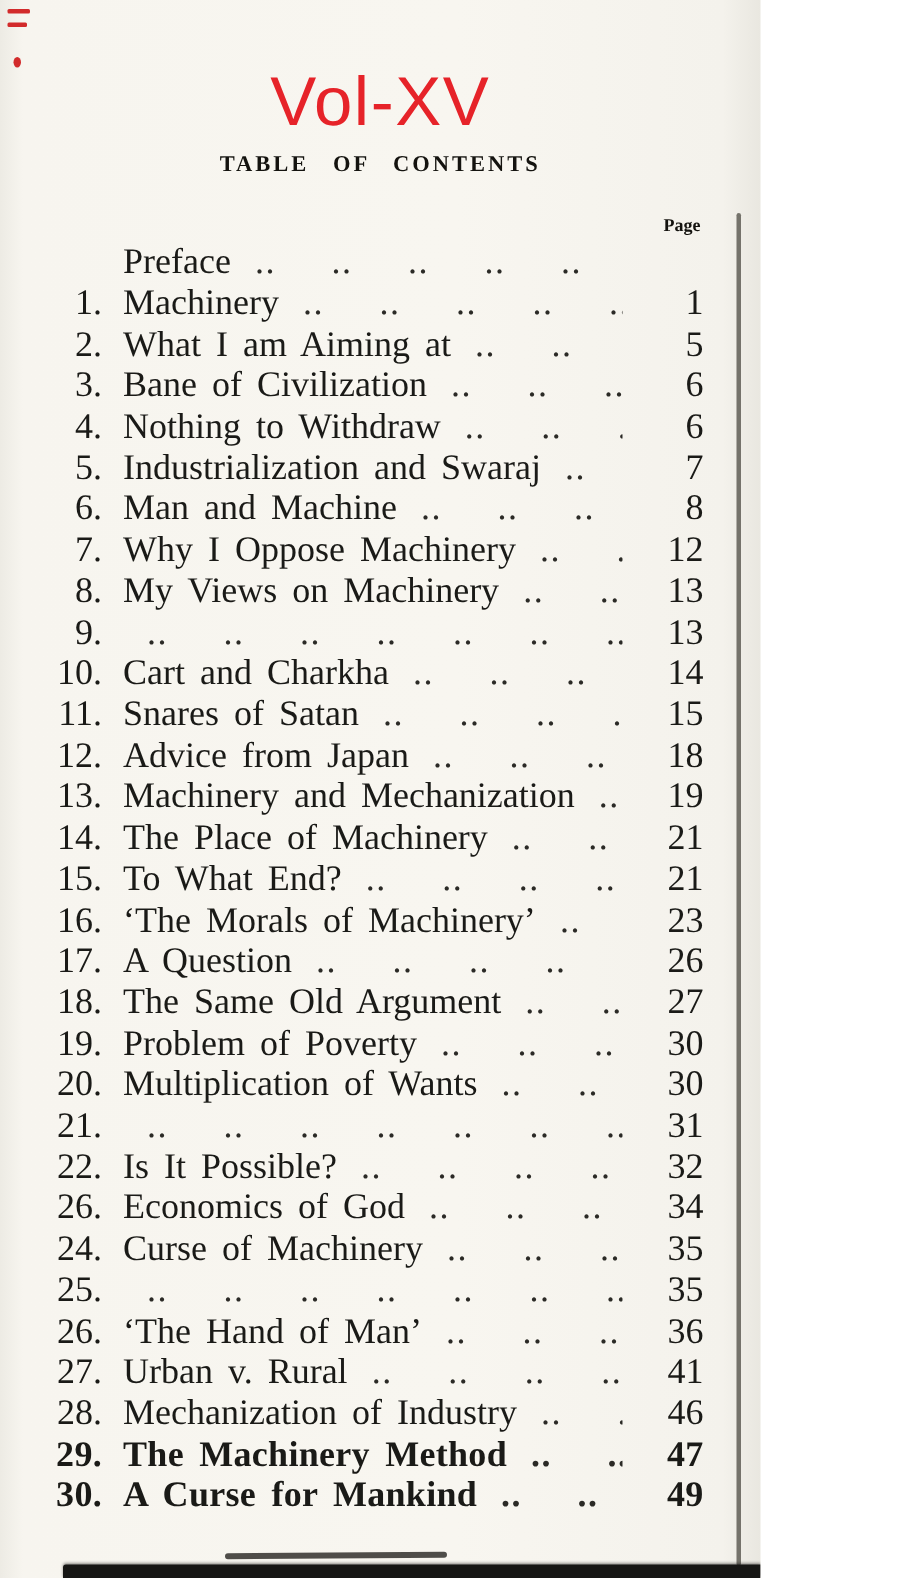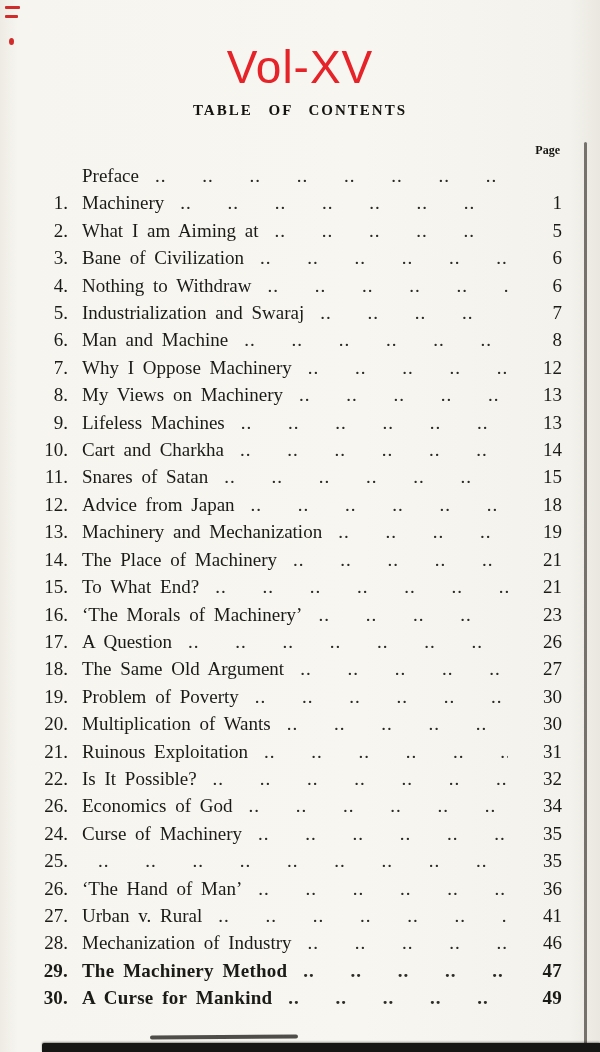--- a/index.html
+++ b/index.html
@@ -1,20 +1,20 @@
 <!DOCTYPE html>
 <html><head>
 <meta charset="utf-8">
 <style>
   html,body { margin:0; padding:0; }
   body { font-family:"Liberation Serif", serif; }
 
   .paper {
     position:relative;
-    width:600px; height:1052px;
+    width:507px; height:1052px;
     overflow:hidden;
     background:linear-gradient(90deg,#edebe4 0,#f7f5ef 3%,#f8f6f0 60%,#f4f2ec 95%,#e9e7e0 100%);
     color:#1a1a17;
   }
 
   
   .edge-bottom {
     position:absolute; left:42px; right:0; bottom:0; height:9px;
     background:#161614; border-radius:2px 0 0 0;
     box-shadow:0 -1px 2px rgba(20,20,18,.45);
@@ -45,21 +45,21 @@
     color:#14130f;
   }
   .page-label {
     margin:24px 40px 4px 0; text-align:right;
     font-size:12px; font-weight:bold; color:#14130f;
   }
 
   .toc { margin:4px 38px 0 10px; }
   .row {
     display:flex; align-items:baseline;
-    font-size:19px; line-height:27.4px;
+    font-size:24px; line-height:27.4px;
     word-spacing:4px; white-space:nowrap;
   }
   .row.heavy { font-weight:bold; letter-spacing:.2px; }
   .num   { flex:none; width:58px; text-align:right; padding-right:14px; }
   .title { flex:none; }
   .leader{
     flex:1 1 0; overflow:hidden; white-space:nowrap;
     margin:0 10px 0 16px; color:#2b2a26;
   }
   .leader::before {
@@ -130,21 +130,20 @@
         <span class="pageno">12</span>
       </div>
       <div class="row">
         <span class="num">8.</span>
         <span class="title">My Views on Machinery</span>
         <span class="leader"></span>
         <span class="pageno">13</span>
       </div>
       <div class="row">
         <span class="num">9.</span>
-        <span class="title">Lifeless Machines</span>
         <span class="leader"></span>
         <span class="pageno">13</span>
       </div>
       <div class="row">
         <span class="num">10.</span>
         <span class="title">Cart and Charkha</span>
         <span class="leader"></span>
         <span class="pageno">14</span>
       </div>
       <div class="row">
@@ -202,21 +201,20 @@
         <span class="pageno">30</span>
       </div>
       <div class="row">
         <span class="num">20.</span>
         <span class="title">Multiplication of Wants</span>
         <span class="leader"></span>
         <span class="pageno">30</span>
       </div>
       <div class="row">
         <span class="num">21.</span>
-        <span class="title">Ruinous Exploitation</span>
         <span class="leader"></span>
         <span class="pageno">31</span>
       </div>
       <div class="row">
         <span class="num">22.</span>
         <span class="title">Is It Possible?</span>
         <span class="leader"></span>
         <span class="pageno">32</span>
       </div>
       <div class="row">

